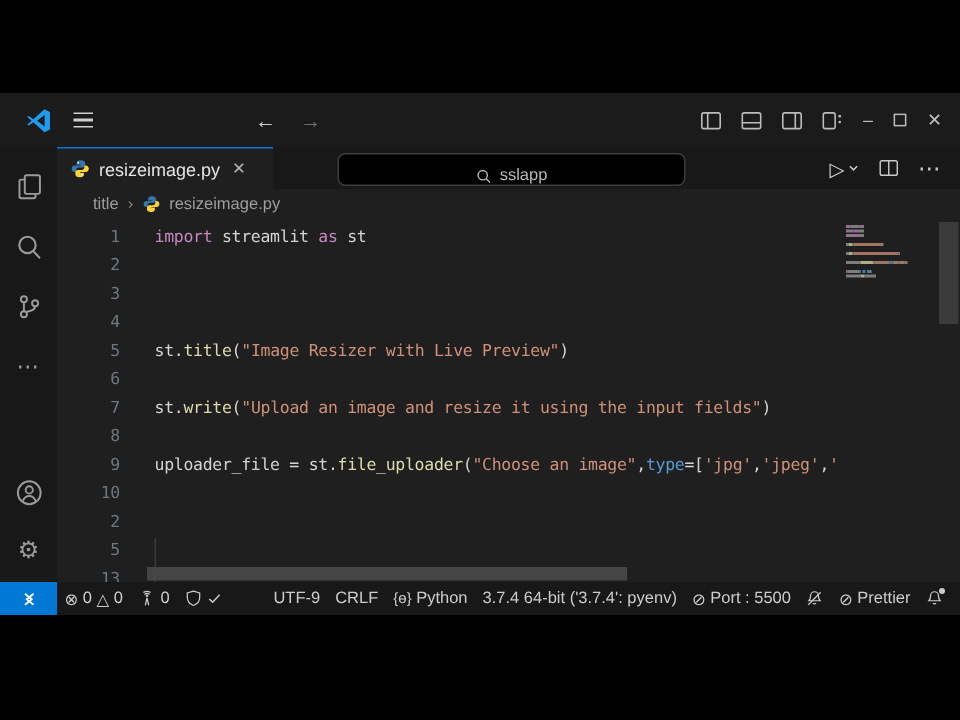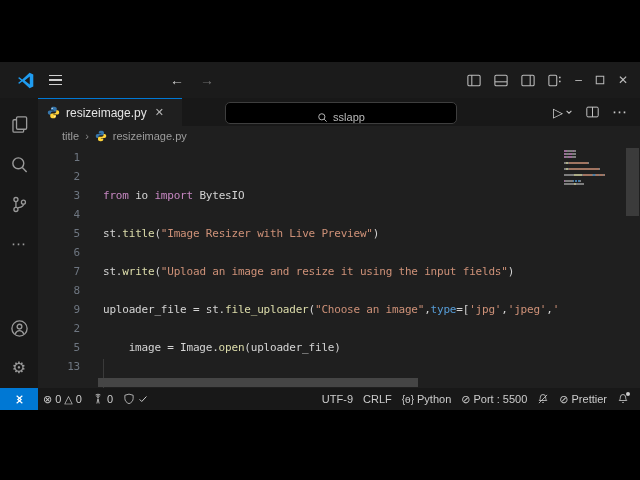--- a/index.html
+++ b/index.html
@@ -229,31 +229,32 @@
           <svg width="12" height="12" viewBox="0 0 16 16">
               <path fill="#3776ab" d="M7.9 1C6.1 1 5 1.8 5 3.2v1.6h3.3v.6H3.4C2 5.4 1 6.4 1 8s1 2.7 2.4 2.7h1.2V9.2c0-1.3 1.1-2.3 2.4-2.3h3.1c1 0 1.9-.9 1.9-2V3.2C12 1.9 10.4 1 8.9 1z"></path>
               <path fill="#ffd43b" d="M8.1 15c1.8 0 2.9-.8 2.9-2.2v-1.6H7.8v-.6h4.8c1.4 0 2.4-1 2.4-2.6s-1-2.7-2.4-2.7h-1.2v1.5c0 1.3-1.1 2.3-2.4 2.3H5.9c-1 0-1.9.9-1.9 2v1.7C4 14.1 5.6 15 7.1 15z"></path>
             </svg>
         </span>
         <span class="bc-item">resizeimage.py</span>
       </div>
 
       <div class="editor">
         <div class="code-lines">
-            <div class="code-line"><span class="ln">1</span></div>
+            <div class="code-line"><span class="ln">1</span><span class="code-text"><span class="tok-kw">import</span><span class="tok-pl"> streamlit </span><span class="tok-kw">as</span><span class="tok-pl"> st</span></span></div>
             <div class="code-line"><span class="ln">2</span></div>
-            <div class="code-line"><span class="ln">3</span><span class="code-text"><span class="tok-kw">from</span><span class="tok-pl"> io </span><span class="tok-kw">import</span><span class="tok-pl"> BytesIO</span></span></div>
+            <div class="code-line"><span class="ln">3</span></div>
             <div class="code-line"><span class="ln">4</span><span class="code-text"></span></div>
             <div class="code-line"><span class="ln">5</span><span class="code-text"><span class="tok-pl">st.</span><span class="tok-fn">title</span><span class="tok-pl">(</span><span class="tok-str">"Image Resizer with Live Preview"</span><span class="tok-pl">)</span></span></div>
             <div class="code-line"><span class="ln">6</span><span class="code-text"></span></div>
             <div class="code-line"><span class="ln">7</span><span class="code-text"><span class="tok-pl">st.</span><span class="tok-fn">write</span><span class="tok-pl">(</span><span class="tok-str">"Upload an image and resize it using the input fields"</span><span class="tok-pl">)</span></span></div>
             <div class="code-line"><span class="ln">8</span><span class="code-text"></span></div>
             <div class="code-line"><span class="ln">9</span><span class="code-text"><span class="tok-pl">uploader_file = st.</span><span class="tok-fn">file_uploader</span><span class="tok-pl">(</span><span class="tok-str">"Choose an image"</span><span class="tok-pl">,</span><span class="tok-kw2">type</span><span class="tok-pl">=[</span><span class="tok-str">'jpg'</span><span class="tok-pl">,</span><span class="tok-str">'jpeg'</span><span class="tok-pl">,</span><span class="tok-str">'</span></span></div>
+            <div class="code-line"><span class="ln">10</span><span class="code-text"></span></div>
             <div class="code-line"><span class="ln">2</span></div>
-            <div class="code-line"><span class="ln">5</span><span class="code-text"><span class="tok-pl">    image = Image.</span><span class="tok-fn">open</span><span class="tok-pl">(uploader_file)</span></span></div>
+            <div class="code-line"><span class="ln">5</span></div>
             <div class="code-line"><span class="ln">13</span><span class="code-text"></span></div>
           </div>
         <div class="indent-guide"></div>
         <div class="minimap">
             <div class="mm-line">
               <span class="mm-seg" style="width: 3.3px; background: rgb(197, 134, 192); opacity: 0.75;"></span>
               <span class="mm-seg" style="width: 6.05px; background: rgb(157, 157, 157); opacity: 0.75;"></span>
               <span class="mm-seg" style="width: 1.1px; background: rgb(197, 134, 192); opacity: 0.75;"></span>
               <span class="mm-seg" style="width: 1.65px; background: rgb(157, 157, 157); opacity: 0.75;"></span>
             </div>
@@ -366,20 +367,23 @@
         <span>UTF-9</span>
       </div>
       <div class="sb-item">
         <span>CRLF</span>
       </div>
       <div class="sb-item">
         <span class="braces">{ө}</span>
         <span>Python</span>
       </div>
       <div class="sb-item">
+        <span>3.7.4 64-bit ('3.7.4': pyenv)</span>
+      </div>
+      <div class="sb-item">
         <span class="sb-ico">⊘</span>
         <span>Port : 5500</span>
       </div>
       <div class="sb-item">
         <span>
           <svg width="12" height="12" viewBox="0 0 16 16" fill="none" stroke="#cccccc" stroke-width="1.1">
               <path d="M8 2a3.5 3.5 0 0 1 3.5 3.5c0 2.6.7 3.6 1.5 4.5H3c.8-.9 1.5-1.9 1.5-4.5A3.5 3.5 0 0 1 8 2zM6.8 12a1.3 1.3 0 0 0 2.4 0"></path>
               <line x1="2.5" y1="13.5" x2="13.5" y2="2.5"></line>
             </svg>
         </span>

